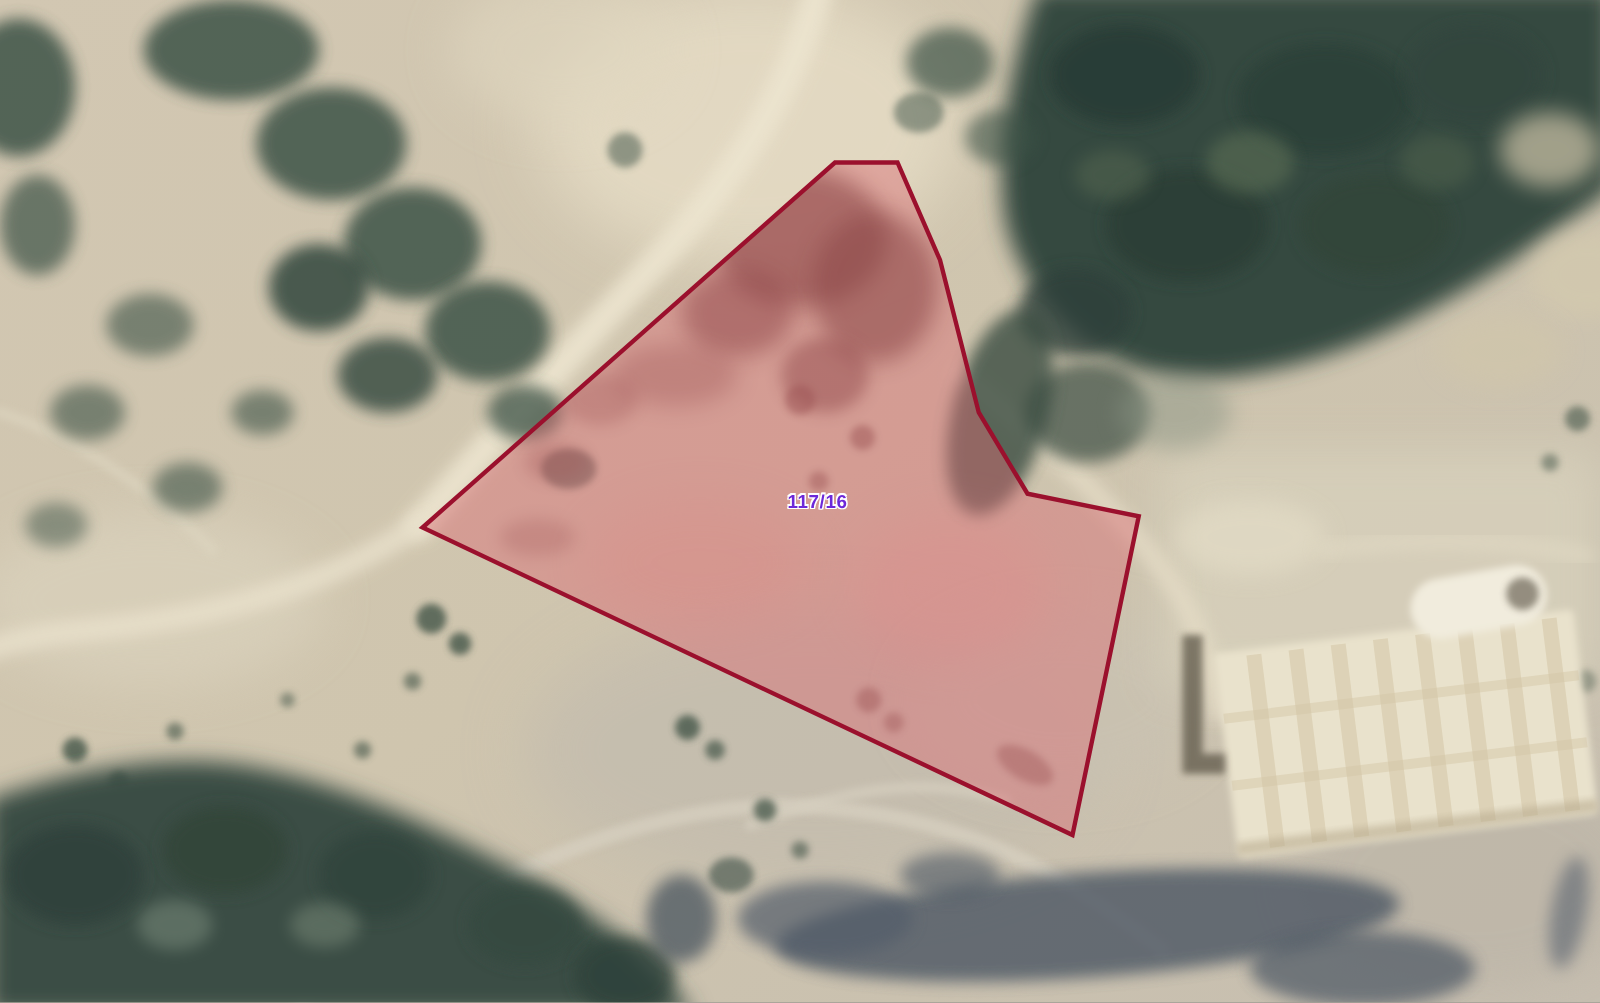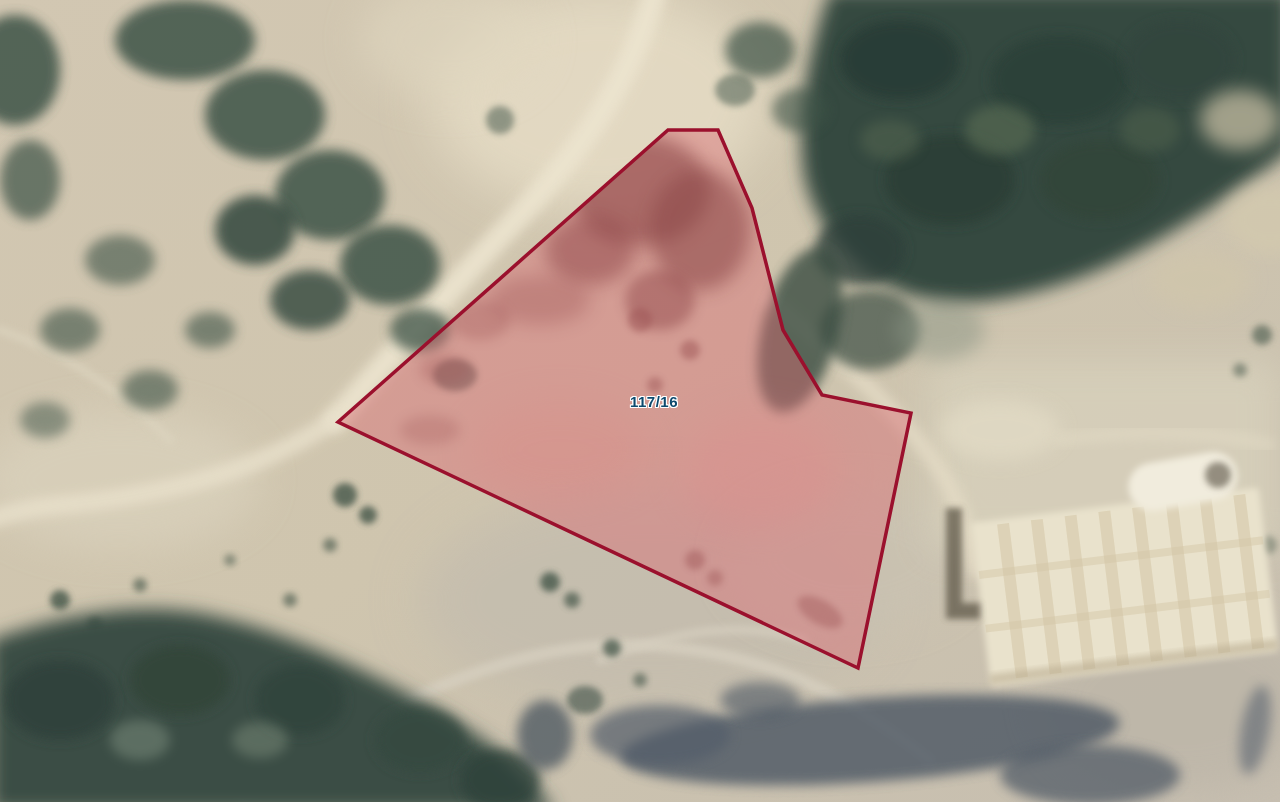--- a/index.html
+++ b/index.html
@@ -8,21 +8,21 @@
     background:#cdc2ad;
     font-family:"Liberation Sans", sans-serif;
   }
   .stage svg{position:absolute;left:0;top:0;display:block;}
   .parcel{
     fill:#d96a74;fill-opacity:.45;
     stroke:#9b102d;stroke-width:3.5;stroke-linejoin:miter;
   }
   .parcel-label{
     position:absolute;left:630px;top:393px;
-    font-size:15px;font-weight:bold;letter-spacing:.5px;color:#0c4a6e;
+    font-size:15px;font-weight:bold;letter-spacing:.5px;color:#6d28d9;
     text-shadow:-1px -1px 0 #fff,1px -1px 0 #fff,-1px 1px 0 #fff,1px 1px 0 #fff,0 1px 0 #fff,0 -1px 0 #fff,1px 0 0 #fff,-1px 0 0 #fff;
     user-select:none;
   }
 </style>
 </head>
 <body>
 
 <div class="stage">
 <svg width="1280" height="802" viewBox="0 0 1280 802">
   <defs>

